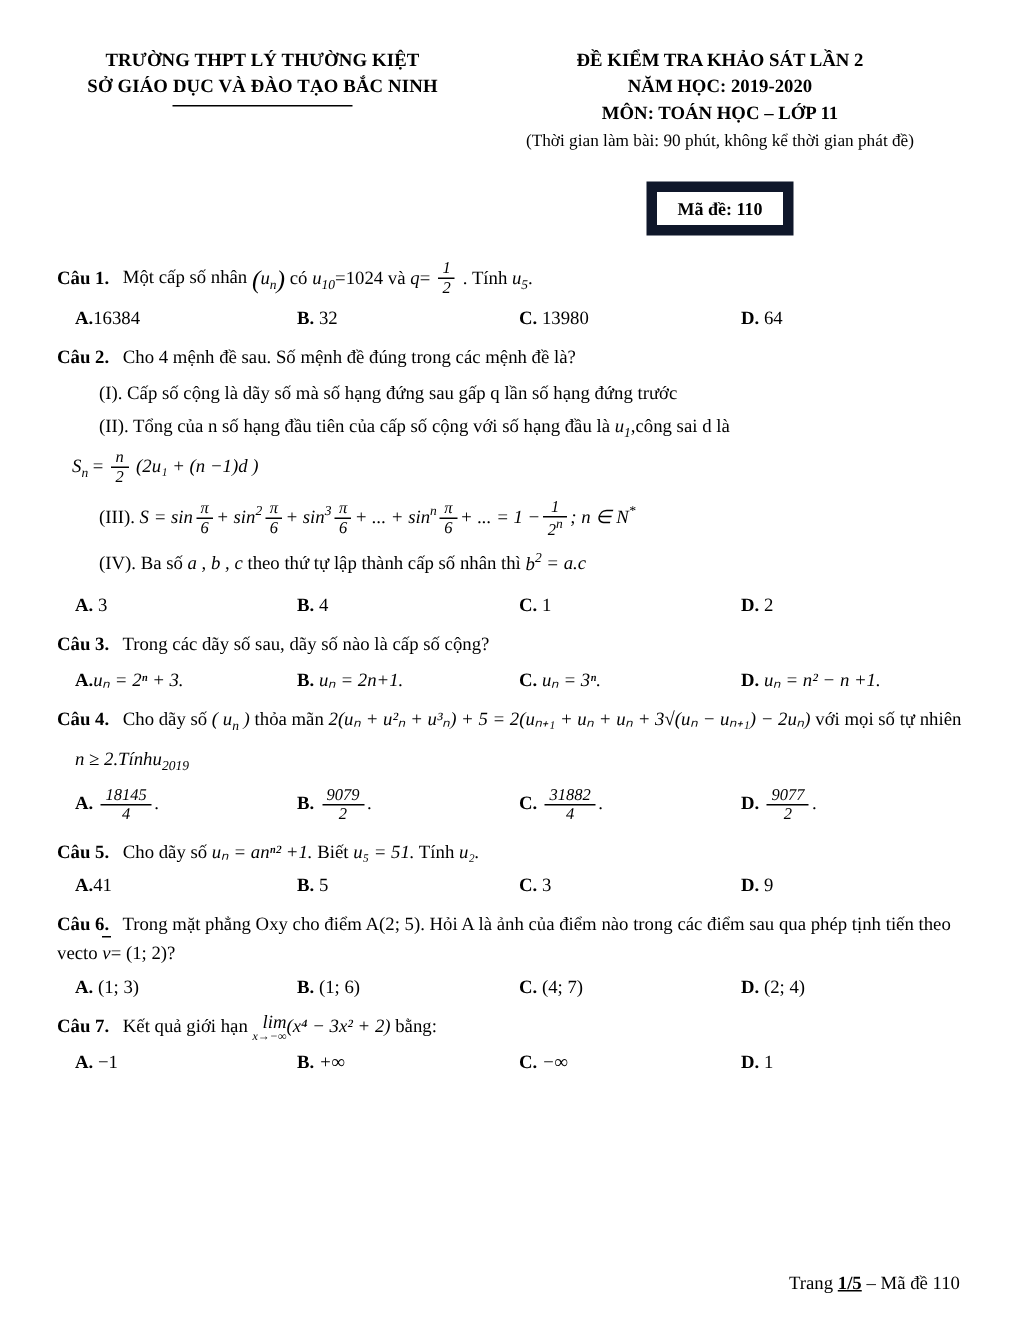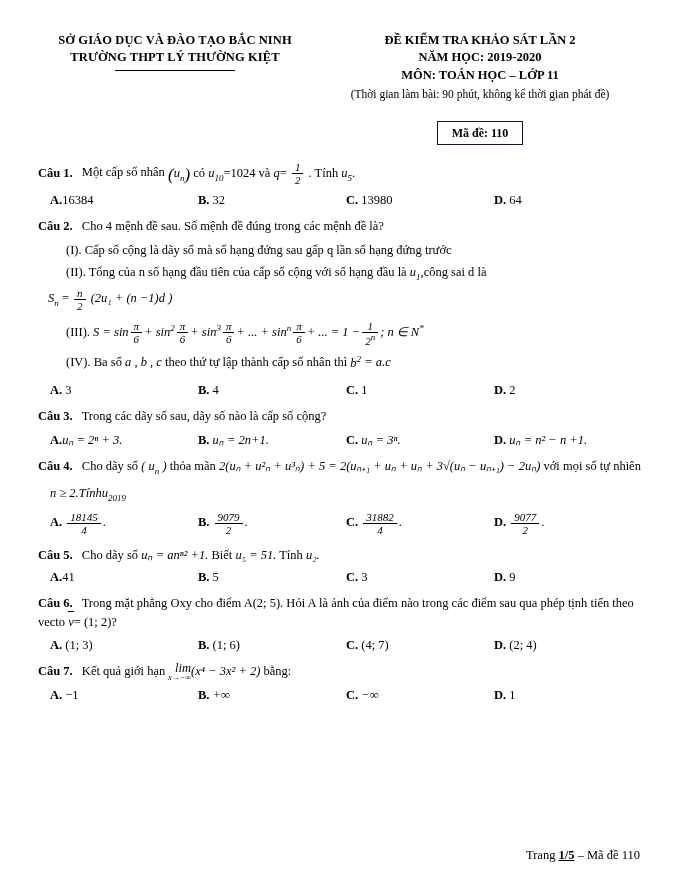--- a/index.html
+++ b/index.html
@@ -56,21 +56,21 @@
     font-weight: bold;
     font-size: 12.5px;
   }
   .header-right .italic {
     font-weight: normal;
     font-size: 11.5px;
     margin-top: 3px;
   }
   .code-box {
     margin: 10px auto 0 auto;
-    border: 1px solid #0f172a;
+    border: 7px solid #0f172a;
     display: inline-block;
     padding: 3px 14px;
     font-weight: bold;
     font-size: 12px;
   }
   .code-wrap {
     text-align: center;
     margin-top: 8px;
   }
 
@@ -162,22 +162,22 @@
   .footer b { font-weight: bold; text-decoration: underline; }
   .nowrap { white-space: nowrap; }
 </style>
 </head>
 <body>
 
 <div class="page">
 
   <div class="header">
     <div class="header-left">
+      <div class="line">TRƯỜNG THPT LÝ THƯỜNG KIỆT</div>
       <div class="line">SỞ GIÁO DỤC VÀ ĐÀO TẠO BẮC NINH</div>
-      <div class="line">TRƯỜNG THPT LÝ THƯỜNG KIỆT</div>
       <div class="hr-short"></div>
     </div>
     <div class="header-right">
       <div class="line">ĐỀ KIỂM TRA KHẢO SÁT LẦN 2</div>
       <div class="line">NĂM HỌC: 2019-2020</div>
       <div class="line">MÔN: TOÁN HỌC – LỚP 11</div>
       <div class="italic">(Thời gian làm bài: 90 phút, không kể thời gian phát đề)</div>
       <div class="code-wrap">
         <span class="code-box">Mã đề: 110</span>
       </div>

